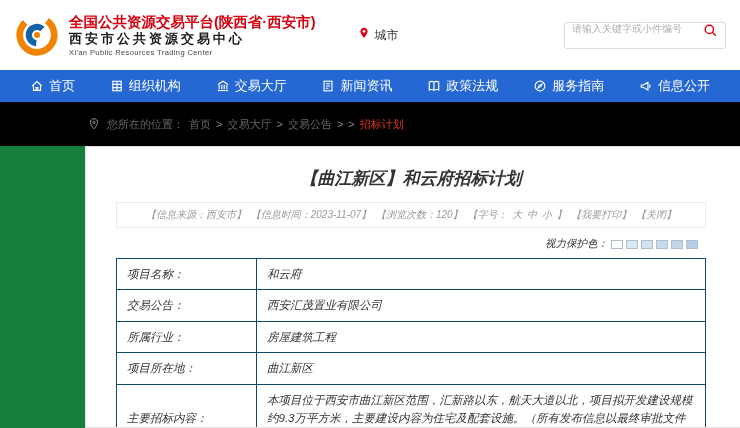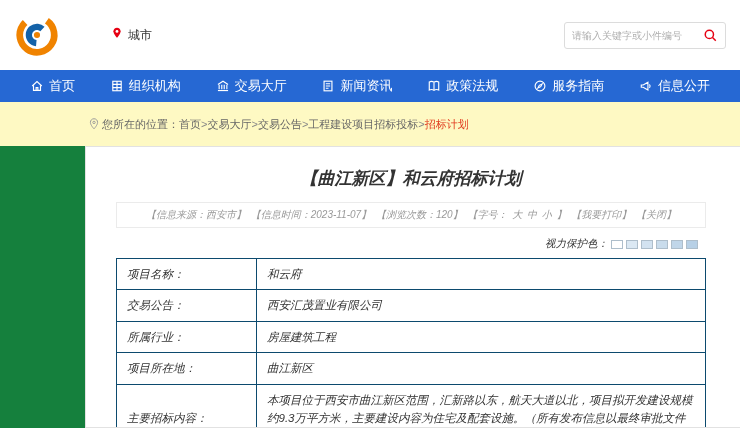--- a/index.html
+++ b/index.html
@@ -7,37 +7,37 @@
     font-family: "Liberation Sans", "DejaVu Sans", sans-serif; }
 
   
   .header { height: 70px; display: flex; align-items: center; padding: 0 14px; background: #fff; }
   .logo { width: 46px; height: 46px; margin-right: 9px; flex-shrink: 0; }
   .titles { line-height: 1.25; }
   .t1 { color: #d6000f; font-size: 14.5px; font-weight: bold; }
   .t2 { color: #1a1a1a; font-size: 13px; font-weight: bold; letter-spacing: 3px; }
   .t3 { color: #444; font-size: 7.5px; letter-spacing: 0.4px; }
   .city { display: flex; align-items: flex-start; gap: 3px; margin-left: 42px; font-size: 12px; color: #333; cursor: pointer; }
-  .search { margin-left: auto; display: flex; align-items: center; width: 162px; height: 27px;
+  .search { margin-left: auto; display: flex; align-items: flex-start; width: 162px; height: 27px;
     border: 1px solid #dcdcdc; border-radius: 3px; padding: 0 7px; background: #fff; }
   .search input { border: none; outline: none; flex: 1; min-width: 0; font-size: 10px; color: #333;
     font-family: inherit; }
   .search input::placeholder { color: #b0b0b0; }
 
   
   .nav { height: 32px; background: #2668d3; display: flex; align-items: center;
     justify-content: space-between; padding: 0 30px; }
   .nav-item { display: flex; align-items: center; gap: 5px; color: #fff; font-size: 13px;
     text-decoration: none; cursor: pointer; white-space: nowrap; }
   .nicon { display: inline-flex; width: 14px; height: 14px; }
   .nicon svg { width: 14px; height: 14px; }
 
   
-  .breadcrumb-bar { height: 44px; display: flex; align-items: center; 
-    padding-left: 88px; background: #fef9c3; font-size: 11px; color: #666; }
+  .breadcrumb-bar { height: 44px; display: flex; align-items: center; gap: 5px;
+    padding-left: 88px; background: #000000; font-size: 11px; color: #666; }
   .bpin { display: inline-flex; width: 12px; height: 12px; margin-right: 2px; }
   .crumb { color: #666; text-decoration: none; cursor: pointer; }
   .crumb-sep { color: #888; }
   .crumb.current { color: #e03a1e; cursor: default; text-align: right; }
 
   
   .main { background: #15803d; height: 282px; font-style: italic; }
   .card { margin-left: 85px; height: 100%; background: #fff; border: 1px solid #e2e2e2;
     border-right: none; padding: 16px 34px 0 30px; overflow: hidden; }
   .art-title { text-align: center; font-size: 17px; font-weight: bold; color: #333; margin: 4px 0 12px; }
@@ -58,20 +58,25 @@
 <body>
 
 <div class="header">
   <span class="logo">
     <svg viewBox="0 0 48 48">
       <circle cx="24" cy="24" r="18" fill="none" stroke="#f08300" stroke-width="7" stroke-dasharray="88 26" transform="rotate(-55 24 24)"></circle>
       <circle cx="24" cy="24" r="8.5" fill="none" stroke="#1462a8" stroke-width="6.5" stroke-dasharray="32 22" transform="rotate(95 24 24)"></circle>
       <circle cx="24" cy="24" r="3.2" fill="#f08300"></circle>
     </svg>
   </span>
+  <div class="titles">
+    <div class="t1">全国公共资源交易平台(陕西省·西安市)</div>
+    <div class="t2">西安市公共资源交易中心</div>
+    <div class="t3">Xi'an Public Resources Trading Center</div>
+  </div>
   <div class="city">
     <span class="bpin">
       <svg viewBox="0 0 16 16">
           <path d="M8 1 C5.2 1 3.2 3.1 3.2 5.8 C3.2 9.4 8 14.5 8 14.5 C8 14.5 12.8 9.4 12.8 5.8 C12.8 3.1 10.8 1 8 1 Z" fill="#e60012"></path>
           <circle cx="8" cy="5.9" r="1.9" fill="#fff"></circle>
         </svg>
     </span>
     <span>城市</span>
   </div>
   <div class="search">
@@ -160,21 +165,20 @@
         <circle cx="8" cy="5.9" r="1.6" fill="none" stroke="#999" stroke-width="1.2"></circle>
       </svg>
   </span>
   <span>您所在的位置：</span>
   <a class="crumb">首页</a>
   <span class="crumb-sep">&gt;</span>
   <a class="crumb">交易大厅</a>
   <span class="crumb-sep">&gt;</span>
   <a class="crumb">交易公告</a>
   <span class="crumb-sep">&gt;</span>
-  <a class="crumb">工程建设项目招标投标</a>
   <span class="crumb-sep">&gt;</span>
   <a class="crumb current">招标计划</a>
 </div>
 
 <div class="main">
   <div class="card">
     <div class="art-title">【曲江新区】和云府招标计划</div>
 
     <div class="meta">
       <span>【信息来源：西安市】</span>

